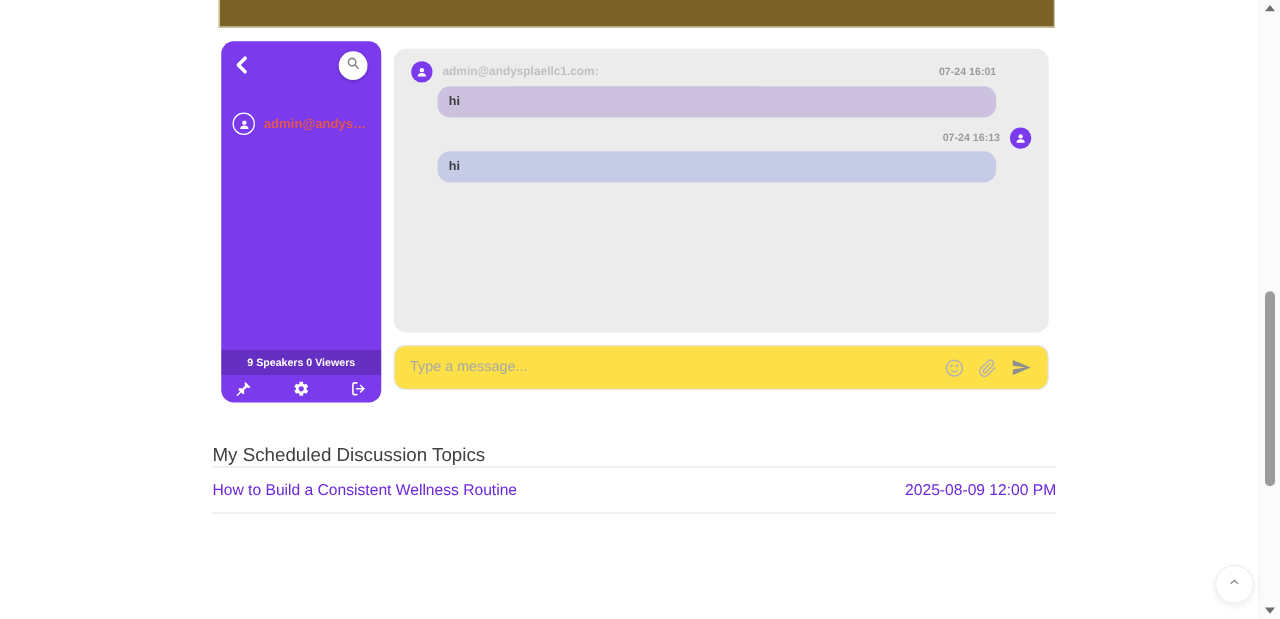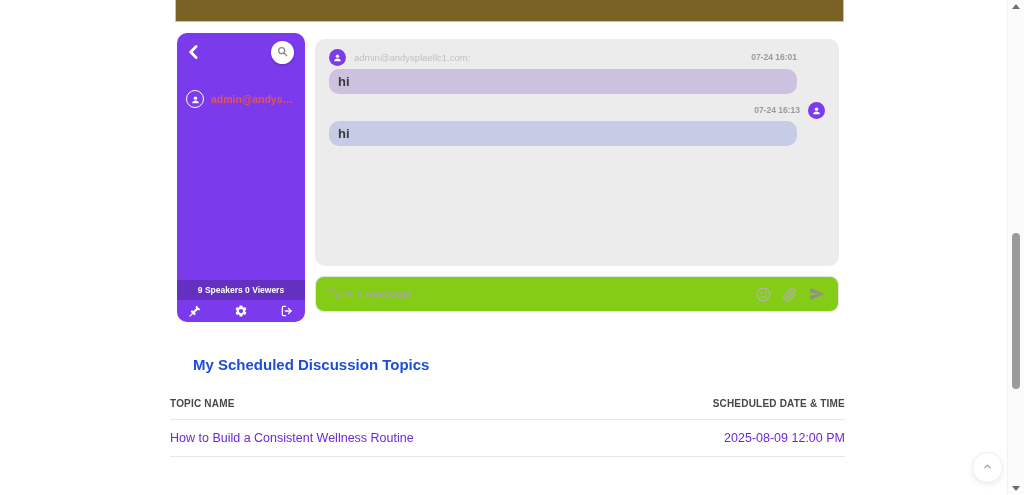--- a/index.html
+++ b/index.html
@@ -32,39 +32,39 @@
     align-items:center; justify-content:space-between; padding:0 11px; }
   .sidebar-footer .ficon { width:14px; height:14px; color:#fff; cursor:pointer; display:flex; }
 
   
   .chat-panel { position:absolute; left:315px; top:39px; width:524px; height:227px;
     background:#ececec; border-radius:10px; padding:9px 14px; }
   .msg-head { display:flex; align-items:center; gap:8px; height:18px; }
   .msg-head.right { justify-content:flex-end; gap:8px; margin-top:7px; }
   .avatar-chat { width:17px; height:17px; min-width:17px; background:#7c3aed; border-radius:50%;
     display:flex; align-items:center; justify-content:center; }
-  .msg-author { font-size:9.5px; font-weight:400; color:#c0c0c0; }
+  .msg-author { font-size:9.5px; font-weight:700; color:#c0c0c0; }
   .msg-time { font-size:8.5px; color:#9a9a9a;font-weight:bold; }
   .msg-head.left .msg-time { margin-left:auto; padding-right:28px; }
-  .bubble { margin-right:28px; height:25px; border-radius:10px;
-    display:flex; align-items:center; padding:0 9px; font-size:13px; font-weight:700; color:#3a3a3a; }
+  .bubble { margin-left:21px; margin-right:28px; height:25px; border-radius:10px;
+    display:flex; align-items:center; padding:0 9px; font-size:10px; font-weight:700; color:#3a3a3a; }
   .bubble.b0 { background:#cdc1e0; margin-top:3px; }
   .bubble.b1 { background:#c7cce6; margin-top:2px; }
 
   
-  .chat-input { position:absolute; left:315px; top:276px; width:524px; height:36px; background:#84cc16;
+  .chat-input { position:absolute; left:315px; top:276px; width:524px; height:36px; background:#fde047;
     border:1px solid #e4e4e4; border-radius:9px; display:flex; align-items:center; padding:0 12px; gap:10px; }
   .chat-input input { flex:1; border:none; outline:none; font-size:11.5px; color:#555; background:transparent;
     font-family:"Liberation Sans","DejaVu Sans",sans-serif; }
   .chat-input input::placeholder { color:#a8a8a8; }
   .in-icon { display:flex; cursor:pointer; }
 
   
   .topics { position:absolute; left:170px; top:356px; width:675px; }
-  .topics-title { font-size:15px; font-weight:700; color:#1d4ed8;margin-left:23px; }
+  .topics-title { font-size:15px; font-weight:400; color:#404040; }
   .topics-head { display:flex; justify-content:space-between; margin-top:25px; padding-bottom:10px;
     font-size:10px; font-weight:700; color:#474747; letter-spacing:.2px; }
   .t-div { border-top:1px solid #e7e7e7; }
   .topics-row { display:flex; justify-content:space-between; align-items:center; padding:11px 0;
     font-size:12.5px; color:#6d28d9; }
 
   
   .scroll-top { position:absolute; left:972px; top:452px; width:31px; height:31px; border-radius:50%;
     background:#fff; border:1px solid #efefef; box-shadow:0 2px 6px rgba(0,0,0,.07);
     display:flex; align-items:center; justify-content:center; cursor:pointer; }
@@ -178,24 +178,20 @@
     </span>
     <span class="in-icon">
       <svg width="18" height="18" viewBox="0 0 24 24" fill="#8f8f8f">
           <path d="M3 20 L22 12 L3 4 L3 10 L16 12 L3 14 Z"></path>
         </svg>
     </span>
   </div>
 
   <div class="topics">
     <div class="topics-title">My Scheduled Discussion Topics</div>
-    <div class="topics-head">
-      <span>TOPIC NAME</span>
-      <span>SCHEDULED DATE &amp; TIME</span>
-    </div>
     <div class="t-div"></div>
     <div class="topics-row">
       <span>How to Build a Consistent Wellness Routine</span>
       <span>2025-08-09 12:00 PM</span>
     </div>
     <div class="t-div"></div>
   </div>
 
   <div class="scroll-top">
     <span>

